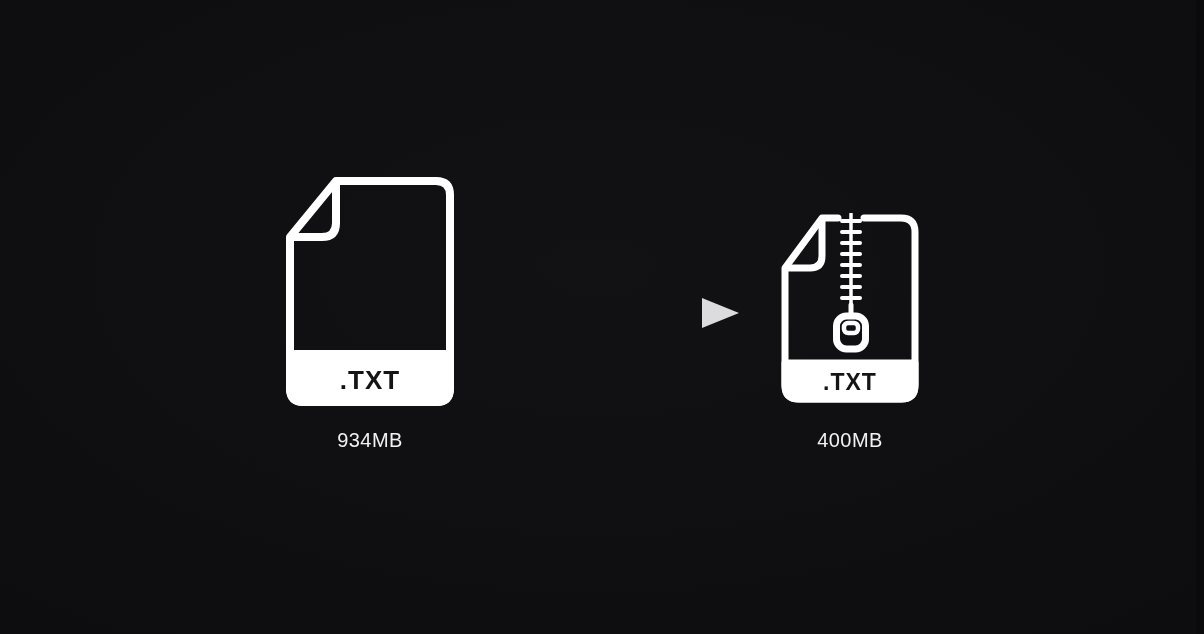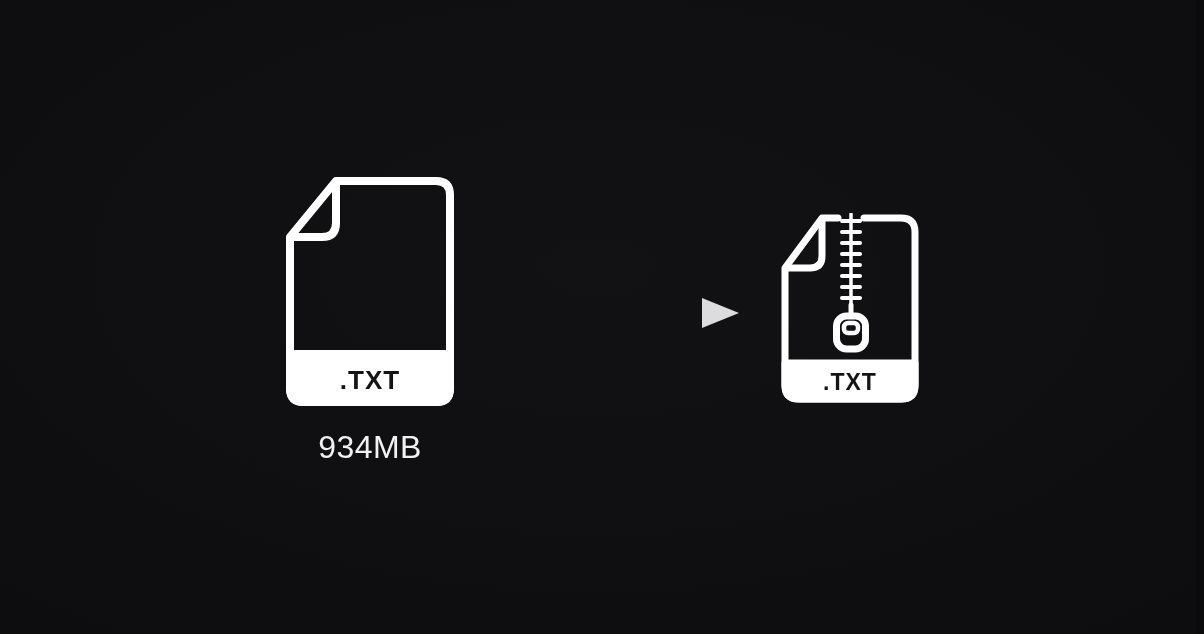--- a/index.html
+++ b/index.html
@@ -16,21 +16,21 @@
     font-family: "Liberation Sans", sans-serif;
   }
   .abs { position: absolute; }
 
   .file-icon-left  { left: 284px; top: 175px; width: 172px; height: 233px; }
   .file-icon-right { left: 779px; top: 213px; width: 142px; height: 191px; }
   .arrow-wrap      { left: 497px; top: 291px; width: 245px; height: 44px; }
 
   .size-label {
     color: #f1f1f3;
-    font-size: 32px;
+    font-size: 20px;
     font-weight: 500;
     letter-spacing: 0.4px;
     text-align: center;
   }
   .size-label-left  { left: 284px; top: 429px; width: 172px; }
   .size-label-right { left: 779px; top: 429px; width: 142px; }
 
   svg { display: block; }
 
   .band-text {
@@ -72,14 +72,15 @@
       <path d="M 72 92 V 103" stroke-width="5"></path>
       <rect x="57.5" y="103" width="29" height="33" rx="10" stroke-width="7"></rect>
       <rect x="65" y="110" width="14" height="10" rx="4" stroke-width="4.5"></rect>
     </g>
     <path fill="#ffffff" stroke="#ffffff" d="M 6 150 H 136 V 172 Q 136 186 122 186 H 20 Q 6 186 6 172 Z"></path>
     <text class="band-text" x="71" y="177" font-size="23" text-anchor="middle" stroke="none">.TXT</text>
   </svg>
 
   <div class="abs size-label size-label-left">934MB</div>
 
+  <div class="abs size-label size-label-right">400MB</div>
 
 </div>
 
 </body></html>

